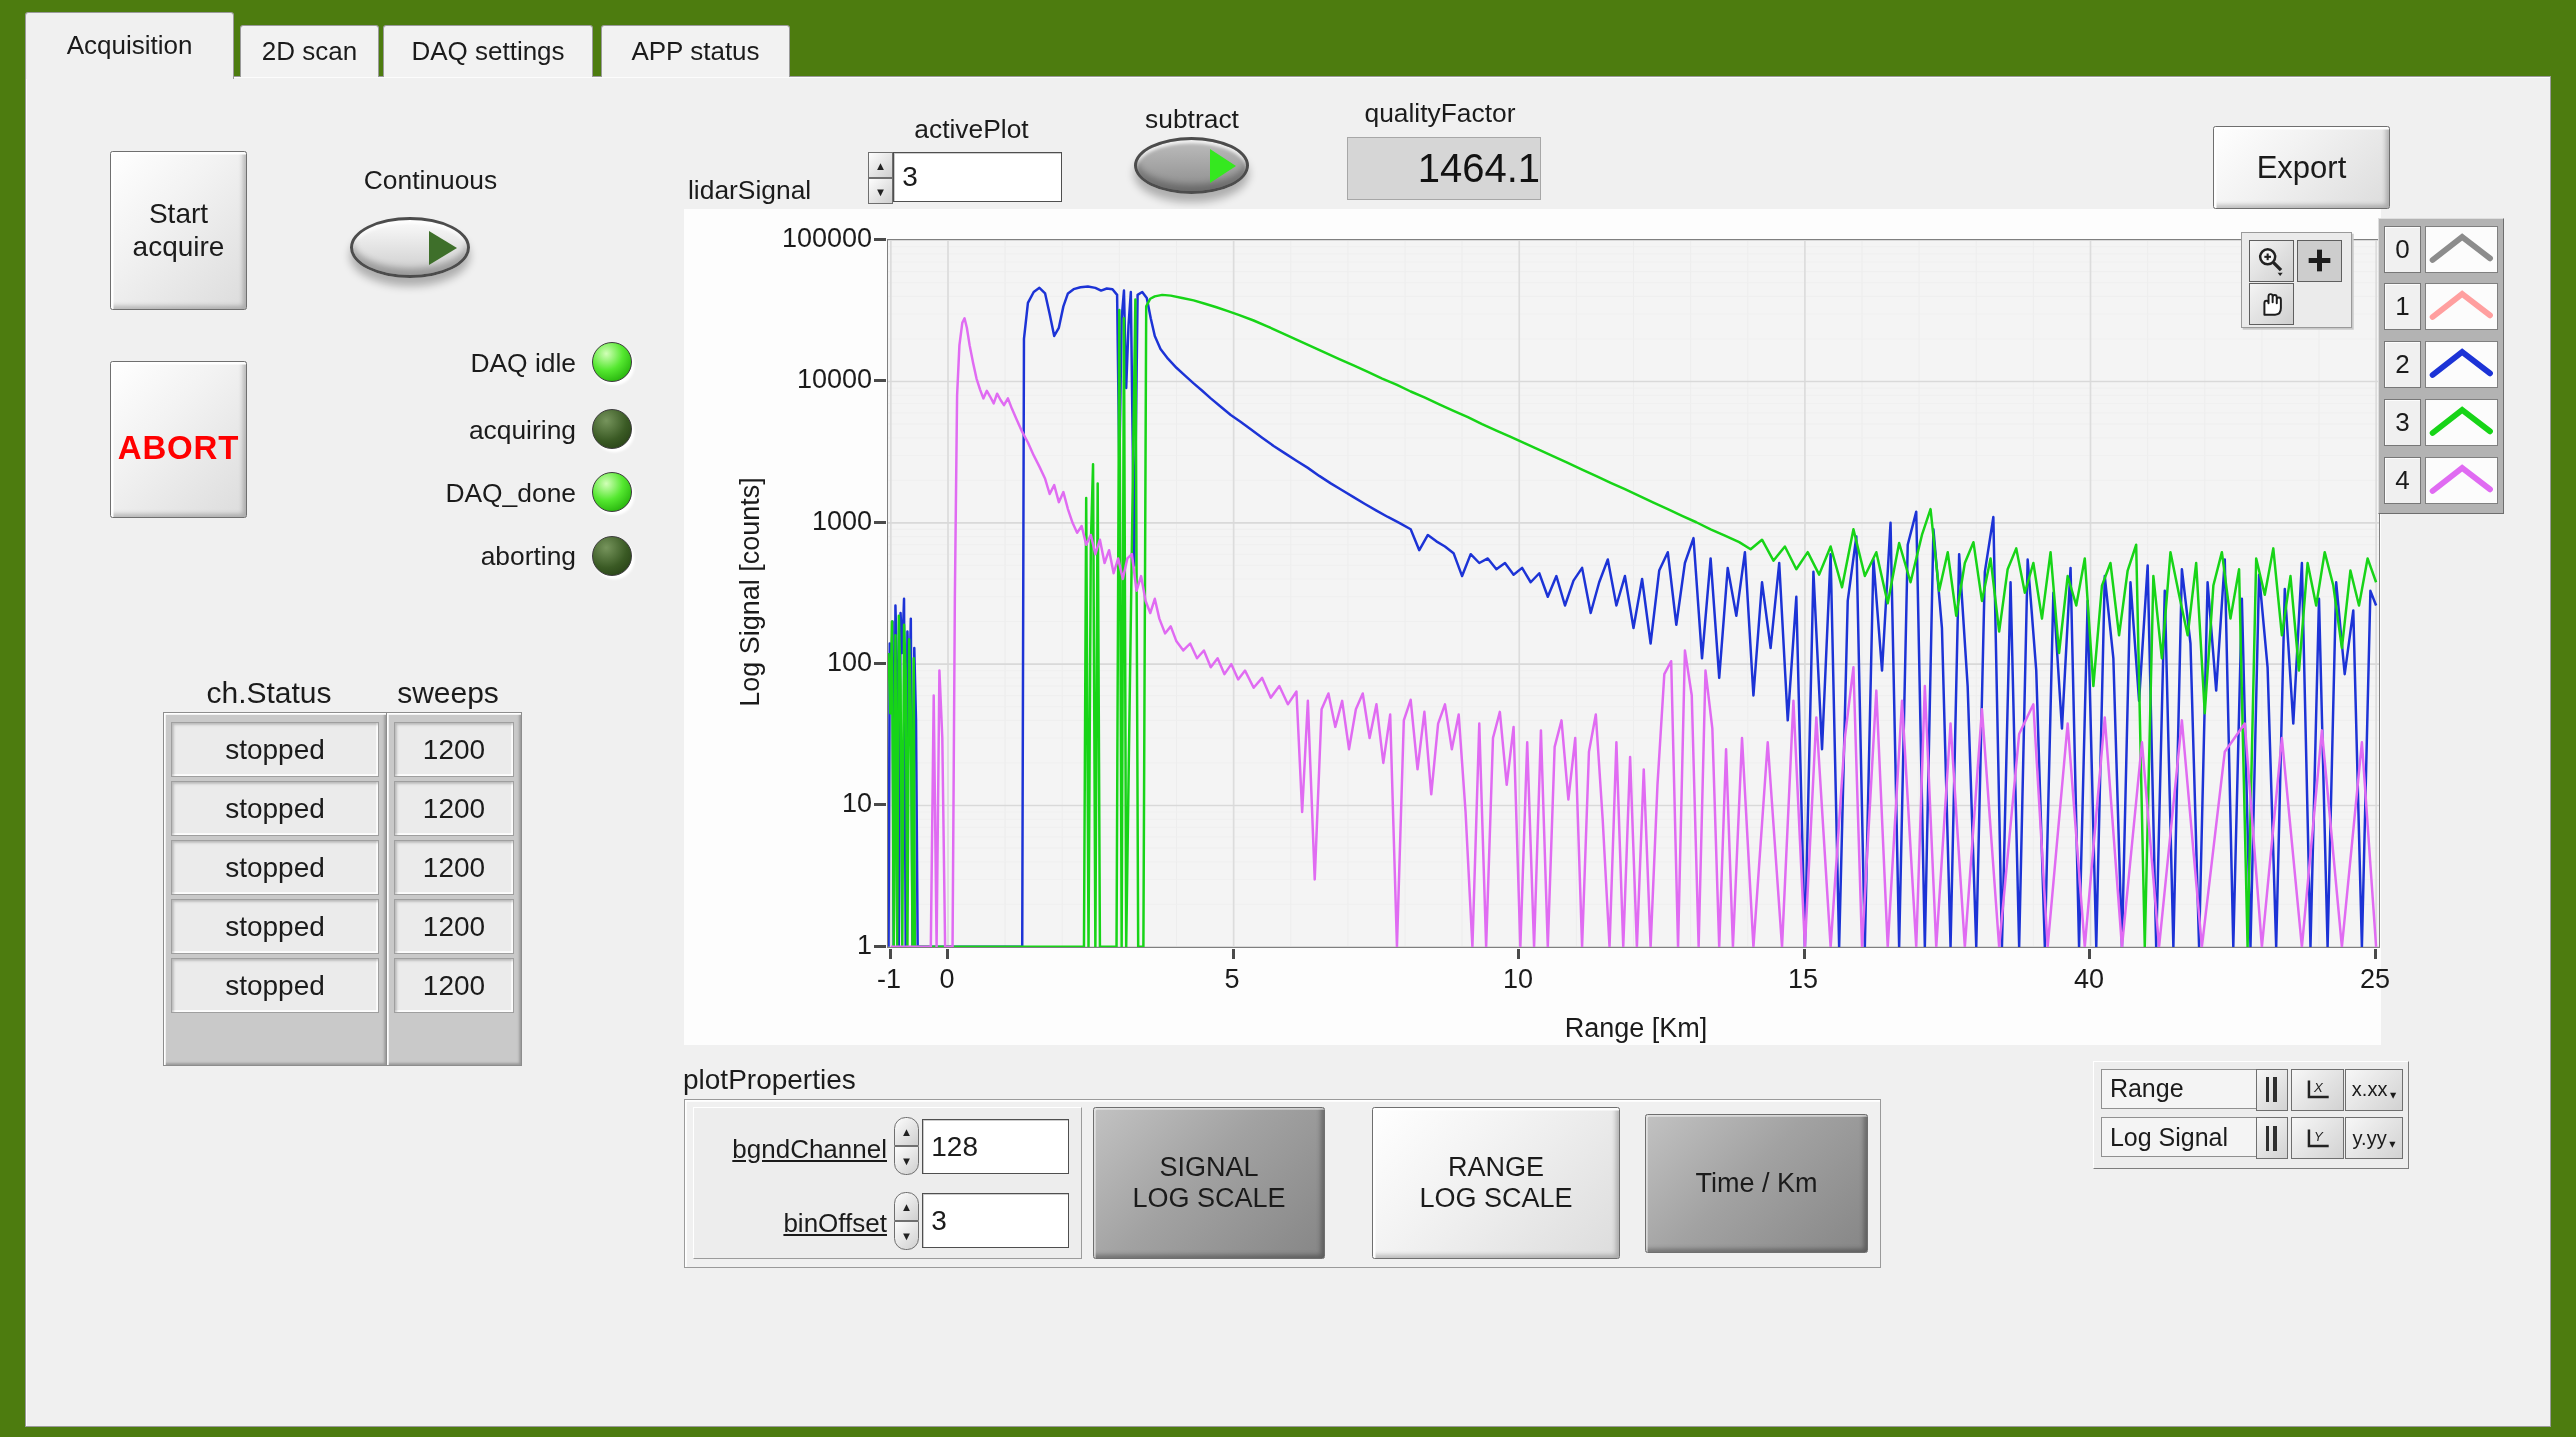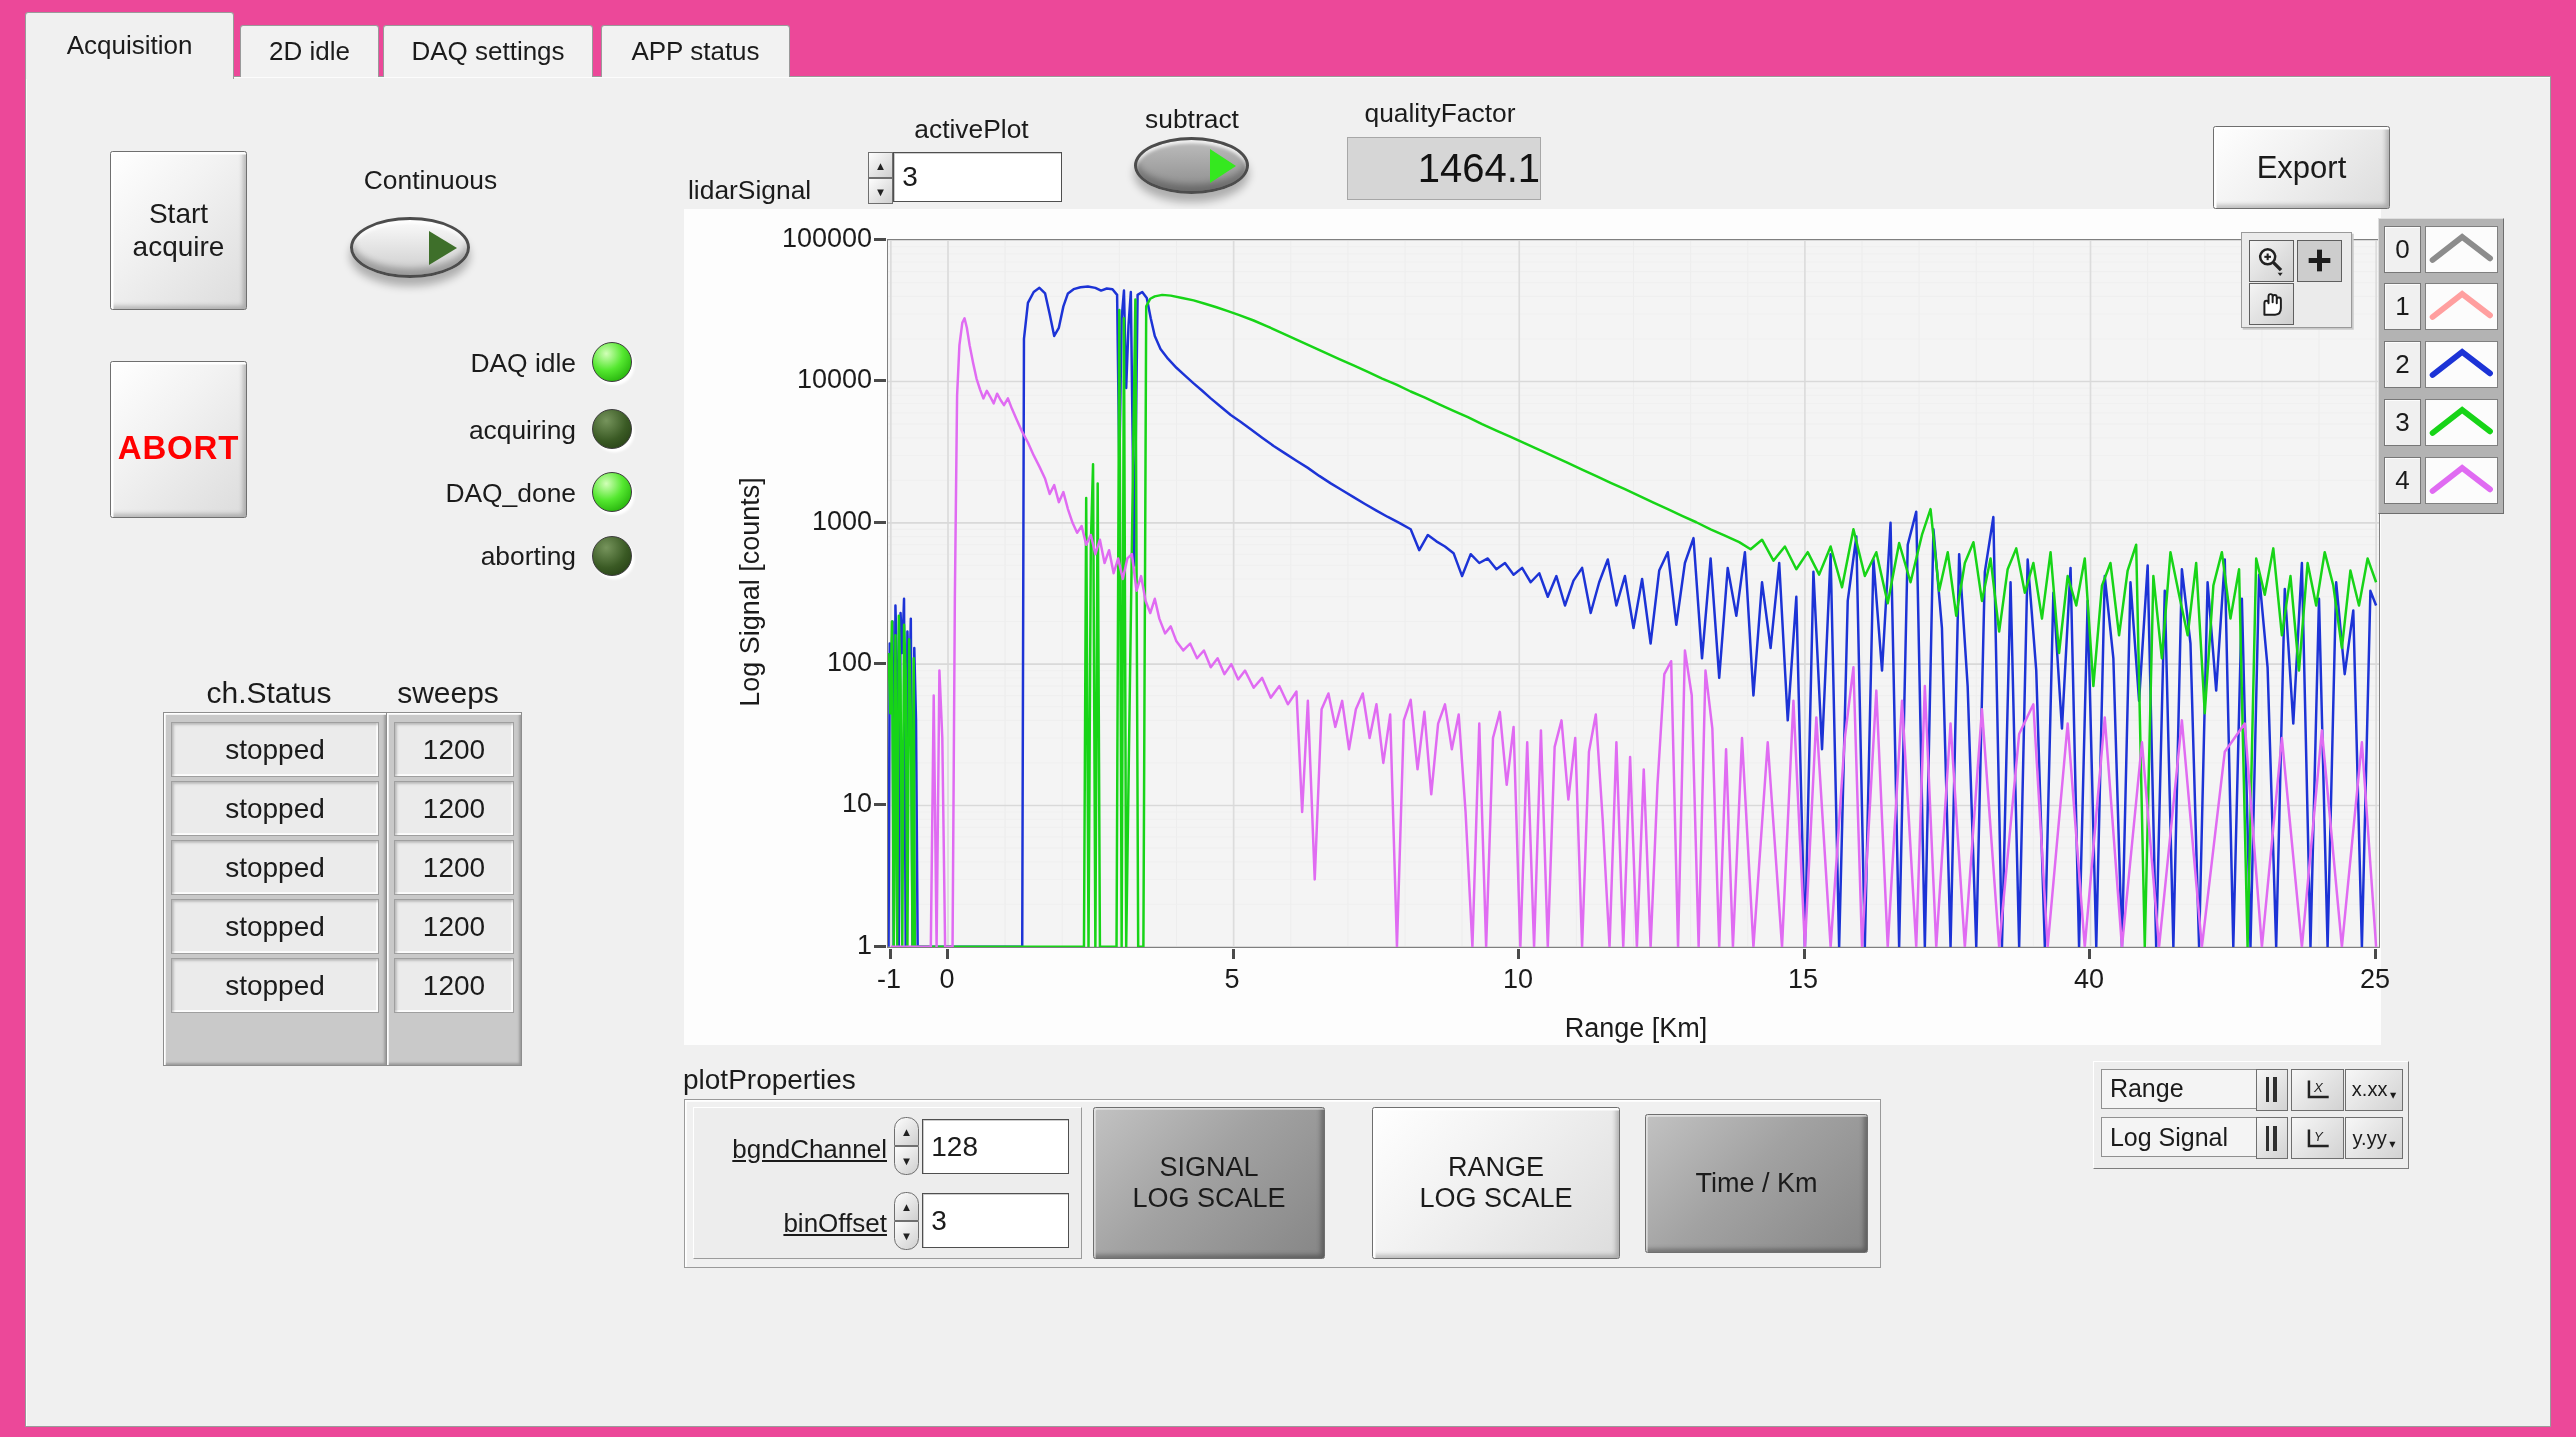--- a/index.html
+++ b/index.html
@@ -1,16 +1,16 @@
 <!DOCTYPE html>
 <html style="font-size:13.2px"><head>
 <meta charset="utf-8">
 <style>
   html,body{margin:0;padding:0;background:#e8e8e8;}
-  #screen{position:relative;width:2576px;height:1437px;background:#ec4899;overflow:hidden;
+  #screen{position:relative;width:2576px;height:1437px;background:#4d7c0f;overflow:hidden;
           font-family:"Liberation Sans",sans-serif;color:#1b1b1b;}
   .abs{position:absolute;}
   
   .page-border{position:absolute;left:25px;top:76px;width:2524px;height:1349px;
                border:1.7px solid #9a9a9a;background:#f0f0f0;box-shadow:inset 0.8px 0.8px 0 #ffffff;}
   .tab{position:absolute;top:25px;height:51px;background:#f2f2f2;border:1.7px solid #9a9a9a;
        border-bottom:none;border-radius:3.3px 3.3px 0 0;display:flex;align-items:center;
        justify-content:center;font-size:26px;z-index:1;cursor:default;}
   .tab.active{top:11.6px;height:66px;background:#f0f0f0;z-index:3;}
   
@@ -99,21 +99,21 @@
 <body>
 
 <div id="screen">
 
   <div class="page-border"></div>
 
   <div class="tab active" style="left:25px;width:207px;">
       <span>Acquisition</span>
     </div>
   <div class="tab" style="left:240px;width:137px;">
-      <span>2D idle</span>
+      <span>2D scan</span>
     </div>
   <div class="tab" style="left:383px;width:208px;">
       <span>DAQ settings</span>
     </div>
   <div class="tab" style="left:601px;width:187px;">
       <span>APP status</span>
     </div>
 
   <div class="lvbtn abs" style="left:110px;top:151px;width:135px;height:157px;"><span>Start
 acquire</span></div>

